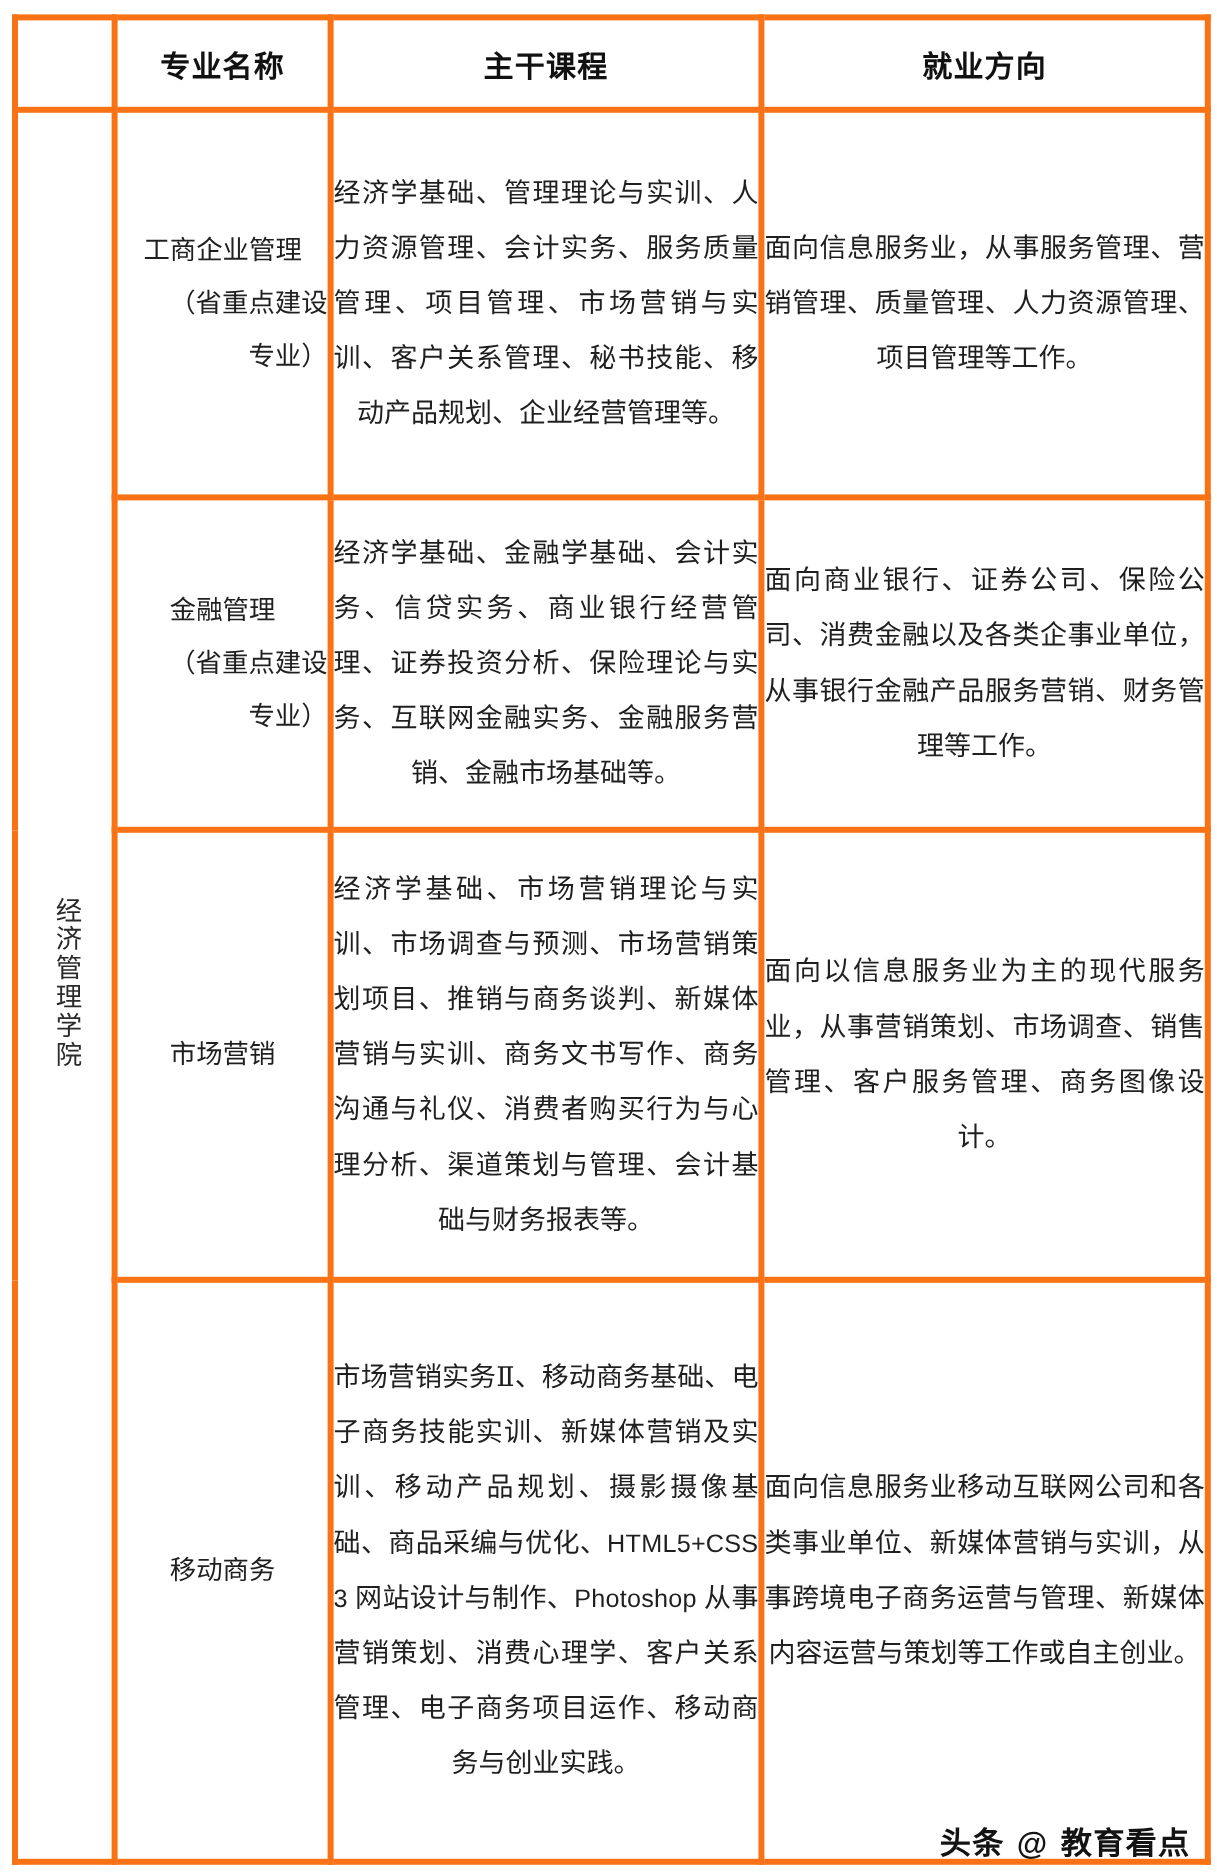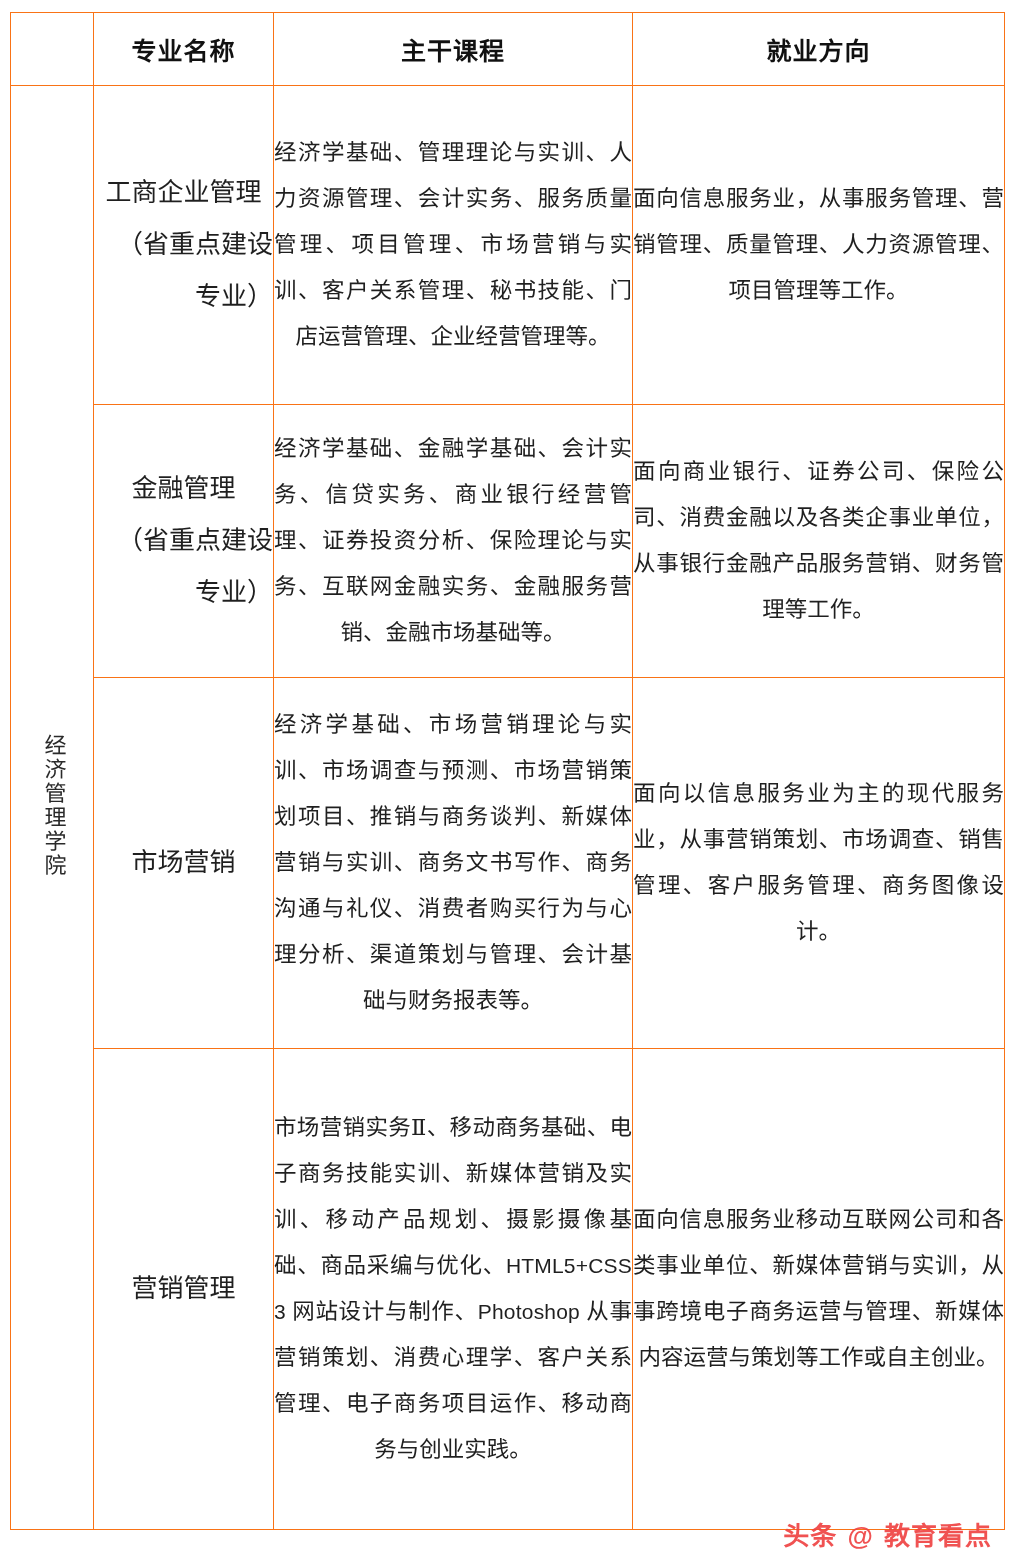--- a/index.html
+++ b/index.html
@@ -31,21 +31,21 @@
     left: 10px;
     top: 12px;
     width: 994px;
     border-collapse: collapse;
     table-layout: fixed;
     background: #fff;
   }
 
   table.major-table td,
   table.major-table th {
-    border: 1px solid #f97316;
+    border: 5px solid #f97316;
     vertical-align: middle;
     padding: 0;
     background: #fff;
   }
 
   
   col.c-college  { width: 83px; }
   col.c-major    { width: 180px; }
   col.c-courses  { width: 359px; }
   col.c-direct   { width: 372px; }
@@ -76,21 +76,21 @@
     letter-spacing: 2px;
     writing-mode: vertical-rl;
     text-orientation: upright;
     white-space: nowrap;
     color: #2a2a2a;
   }
 
   
   td.major-cell {
     text-align: center;
-    font-size: 26px;
+    font-size: 22px;
     line-height: 2.0;
     color: #1f1f1f;
     padding: 6px 10px;
   }
   .major-name { display: block; }
   .major-sub  { display: block; text-align: right; }
 
   
   td.courses-cell, td.direction-cell {
     font-size: 22.5px;
@@ -118,21 +118,21 @@
   tr.row-4 td { height: 480px; }
 
   
   .watermark {
     position: absolute;
     right: 22px;
     bottom: 8px;
     font-family: "Liberation Sans", "DejaVu Sans", sans-serif;
     font-size: 26px;
     font-weight: bold;
-    color: #ef4444;
+    color: #000000;
     letter-spacing: 1px;
     white-space: nowrap;
     opacity: 0.92;
   }
   .watermark .wm-at {
     display: inline-block;
     margin: 0 2px;
   }
 </style>
 </head>
@@ -161,21 +161,21 @@
 
       <tr class="row-1">
         <td class="college-cell" rowspan="4">
           <span class="college-label">经济管理学院</span>
         </td>
         <td class="major-cell">
           <span class="major-name">工商企业管理</span>
           <span class="major-sub">（省重点建设</span>
           <span class="major-sub">专业）</span>
         </td>
-        <td class="courses-cell">经济学基础、管理理论与实训、人力资源管理、会计实务、服务质量管理、项目管理、市场营销与实训、客户关系管理、秘书技能、门店运营管理、企业经营管理等。</td>
+        <td class="courses-cell">经济学基础、管理理论与实训、人力资源管理、会计实务、服务质量管理、项目管理、市场营销与实训、客户关系管理、秘书技能、移动产品规划、企业经营管理等。</td>
         <td class="direction-cell">面向信息服务业，从事服务管理、营销管理、质量管理、人力资源管理、项目管理等工作。</td>
       </tr>
 
       <tr class="row-2">
         <td class="major-cell">
           <span class="major-name">金融管理</span>
           <span class="major-sub">（省重点建设</span>
           <span class="major-sub">专业）</span>
         </td>
         <td class="courses-cell">经济学基础、金融学基础、会计实务、信贷实务、商业银行经营管理、证券投资分析、保险理论与实务、互联网金融实务、金融服务营销、金融市场基础等。</td>
@@ -185,21 +185,21 @@
       <tr class="row-3">
         <td class="major-cell">
           <span class="major-name">市场营销</span>
         </td>
         <td class="courses-cell">经济学基础、市场营销理论与实训、市场调查与预测、市场营销策划项目、推销与商务谈判、新媒体营销与实训、商务文书写作、商务沟通与礼仪、消费者购买行为与心理分析、渠道策划与管理、会计基础与财务报表等。</td>
         <td class="direction-cell">面向以信息服务业为主的现代服务业，从事营销策划、市场调查、销售管理、客户服务管理、商务图像设计。</td>
       </tr>
 
       <tr class="row-4">
         <td class="major-cell">
-          <span class="major-name">营销管理</span>
+          <span class="major-name">移动商务</span>
         </td>
         <td class="courses-cell"><span>市场营销实务Ⅱ、移动商务基础、电子商务技能实训、新媒体营销及实训、移动产品规划、摄影摄像基础、商品采编与优化、</span><span class="lat">HTML5+CSS3</span><span> 网站设计与制作、</span><span class="lat">Photoshop</span><span> 从事营销策划、消费心理学、客户关系管理、电子商务项目运作、移动商务与创业实践。</span></td>
         <td class="direction-cell">面向信息服务业移动互联网公司和各类事业单位、新媒体营销与实训，从事跨境电子商务运营与管理、新媒体内容运营与策划等工作或自主创业。</td>
       </tr>
 
     </tbody>
   </table>
 
   <div class="watermark">
     <span>头条</span>

